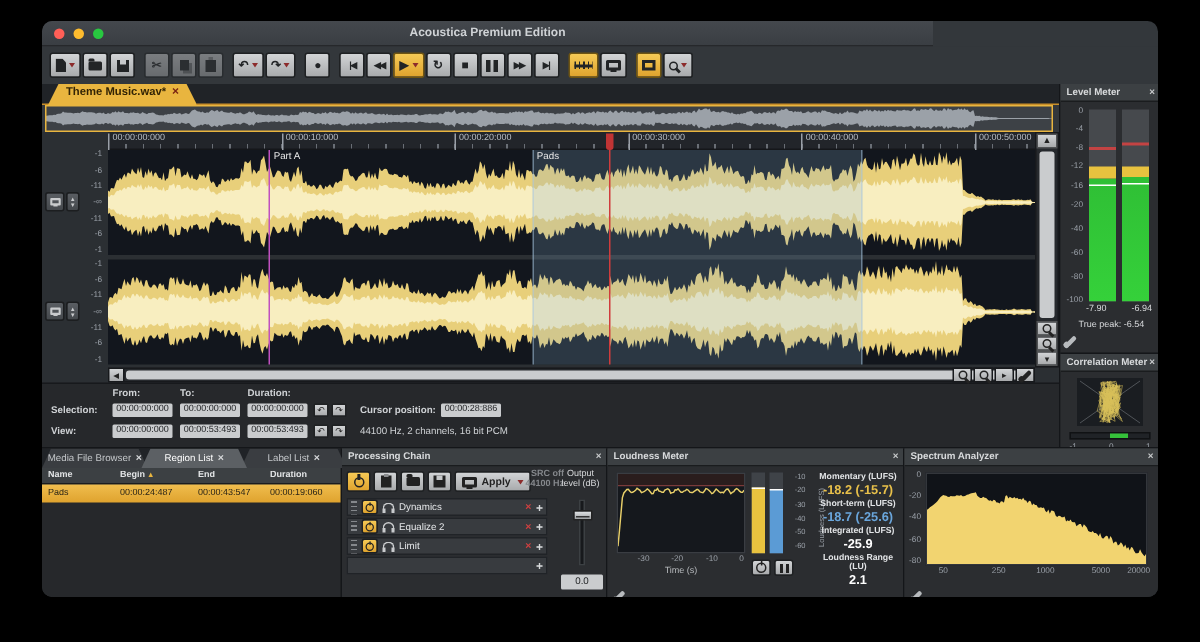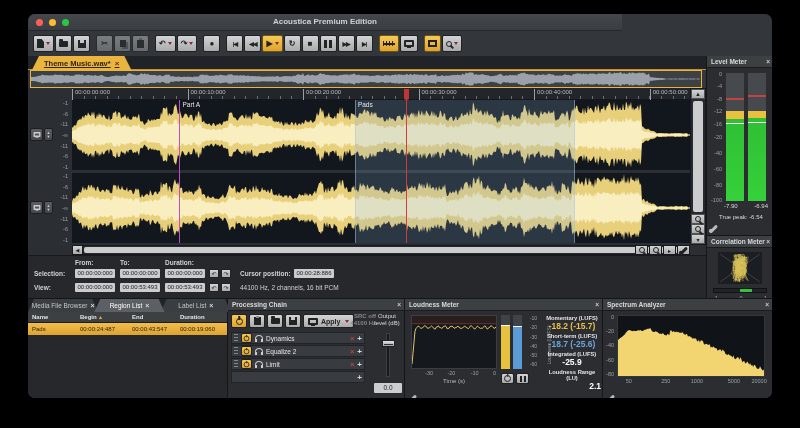--- a/index.html
+++ b/index.html
@@ -41,21 +41,21 @@
   .ic-wrench{width:8px;height:2.5px;background:currentColor;border-radius:2px;transform:rotate(-45deg);}
   .ic-wrench::before{content:"";position:absolute;left:-2px;top:-.7px;width:3.5px;height:3.5px;border-radius:50%;background:currentColor;}
   .ic-power{width:7px;height:7px;border:1.5px solid currentColor;border-radius:50%;}
   .ic-power::before{content:"";position:absolute;top:-2.5px;left:50%;transform:translateX(-50%);width:1.5px;height:3.5px;background:currentColor;}
   .ic-phones{width:8px;height:6px;border:1.5px solid currentColor;border-bottom:none;border-radius:4px 4px 0 0;}
   .ic-phones::before,.ic-phones::after{content:"";position:absolute;bottom:-1px;width:2px;height:3px;background:currentColor;}
   .ic-phones::before{left:-1px}.ic-phones::after{right:-1px}
   .ic-grip{width:4px;height:9px;background:repeating-linear-gradient(currentColor 0 1px,transparent 1px 3px);}
   
   .tabbar{position:absolute;left:0;top:42px;width:678px;height:14px;background:#202327;border-bottom:1px solid #c98f2a;}
-  .doc-tab{position:absolute;left:4px;top:0;height:14px;padding:0 12px;background:#e9b53f;clip-path:polygon(7px 0,calc(100% - 7px) 0,100% 100%,0 100%);display:flex;align-items:center;gap:4px;font-size:7.5px;font-weight:bold;color:#332405;cursor:pointer;text-decoration:underline;}
+  .doc-tab{position:absolute;left:4px;top:0;height:14px;padding:0 12px;background:#e9b53f;clip-path:polygon(7px 0,calc(100% - 7px) 0,100% 100%,0 100%);display:flex;gap:4px;font-size:7.5px;font-weight:bold;color:#332405;cursor:pointer;}
   .tabclose{color:#7a2512;font-weight:bold;font-size:8px;cursor:pointer;}
   .overview{position:absolute;left:2px;top:56px;width:672px;height:18px;background:#3d4146;}
   .ovw-frame{position:absolute;inset:0;border:1px solid #e9b53f;pointer-events:none;}
   
   .editor{position:absolute;left:0;top:74px;width:678px;height:167px;background:#2b2f33;}
   .gutter{position:absolute;left:0;top:0;width:44px;height:167px;}
   .chctrl{position:absolute;left:2px;width:26px;height:14px;display:flex;gap:1px;}
   .cbtn{width:13px;height:13px;background:linear-gradient(#5a5e63,#44484c);border:1px solid #1c1e20;border-radius:2px;display:flex;align-items:center;justify-content:center;color:#c9cbcd;cursor:pointer;}
   .spin{width:9px;height:13px;background:linear-gradient(#5a5e63,#44484c);border:1px solid #1c1e20;border-radius:2px;display:flex;flex-direction:column;align-items:center;justify-content:center;color:#c9cbcd;font-size:4px;line-height:4px;cursor:pointer;}
   .dbscale{position:absolute;left:28px;width:14px;display:flex;flex-direction:column;justify-content:space-between;align-items:flex-end;font-size:5.5px;color:#9aa0a8;padding-right:2px;}
@@ -592,21 +592,21 @@
           </div>
         <div class="lylabel">Loudness (LUFS)</div>
         <div class="readouts" id="readouts">
             <div class="ro-label">Momentary (LUFS)</div>
             <div class="ro-value" style="color: rgb(232, 192, 74);">-18.2 (-15.7)</div>
             <div class="ro-label">Short-term (LUFS)</div>
             <div class="ro-value" style="color: rgb(106, 166, 220);">-18.7 (-25.6)</div>
             <div class="ro-label">Integrated (LUFS)</div>
             <div class="ro-value" style="color: rgb(255, 255, 255);">-25.9</div>
             <div class="ro-label">Loudness Range (LU)</div>
-            <div class="ro-value" style="color: rgb(255, 255, 255); text-align: right;">2.1</div>
+            <div class="ro-value" style="color: rgb(255, 255, 255);">2.1</div>
           </div>
         <div class="lbtns">
           <div class="sbtn" style="width:13px;height:11px;">
               <span class="ic ic-power"></span>
             </div>
           <div class="sbtn" style="width:13px;height:11px;">
               <span class="ic ic-pause" style="width:6px;height:6px;border-left-width:2px;border-right-width:2px;"></span>
             </div>
         </div>
         <div class="wrench-pos" style="left:4px;top:86px;"><span class="ic ic-wrench"></span></div>

